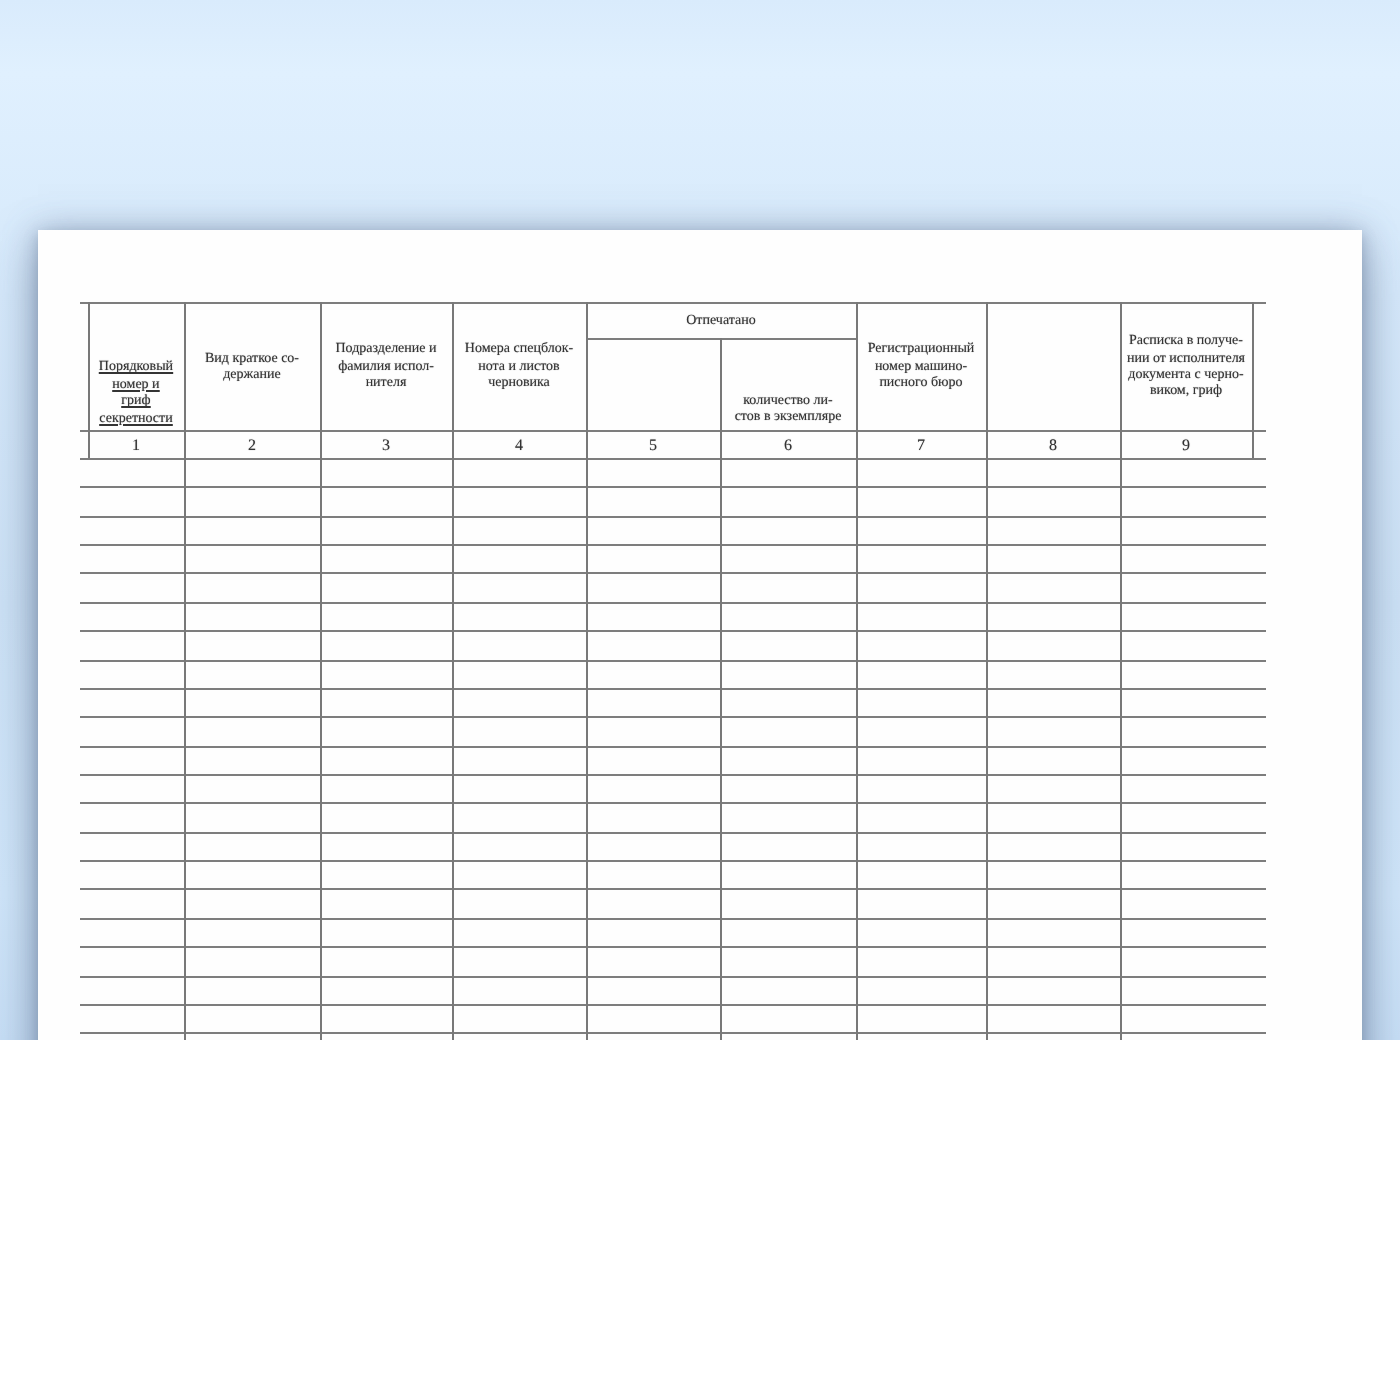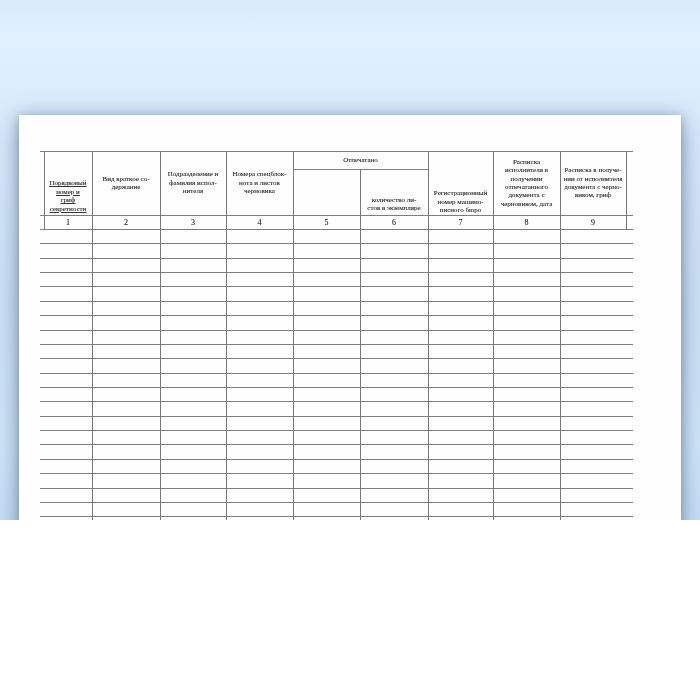--- a/index.html
+++ b/index.html
@@ -83,30 +83,24 @@
 нителя</div>
         <div class="ncell" style="left: 141px; top: 100px; width: 66px; height: 14px;">3</div>
         <div class="hcell" style="left: 207px; top: 36px; width: 67px; height: 64px;">Номера спецблок-
 нота и листов
 черновика</div>
         <div class="ncell" style="left: 207px; top: 100px; width: 67px; height: 14px;">4</div>
         <div class="ncell" style="left: 274px; top: 100px; width: 67px; height: 14px;">5</div>
         <div class="hcell" style="left: 341px; top: 54px; width: 68px; height: 46px; margin-top: 12px;">количество ли-
 стов в экземпляре</div>
         <div class="ncell" style="left: 341px; top: 100px; width: 68px; height: 14px;">6</div>
-        <div class="hcell" style="left: 409px; top: 36px; width: 65px; height: 64px; margin-top: 19px;">Регистрационный
+        <div class="hcell" style="left: 409px; top: 36px; width: 65px; height: 64px;">Регистрационный
 номер машино-
 писного бюро</div>
         <div class="ncell" style="left: 409px; top: 100px; width: 65px; height: 14px;">7</div>
-        <div class="hcell" style="left: 474px; top: 36px; width: 67px; height: 64px;">Расписка
-исполнителя в
-получении
-отпечатанного
-документа с
-черновиком, дата</div>
         <div class="ncell" style="left: 474px; top: 100px; width: 67px; height: 14px;">8</div>
         <div class="hcell" style="left: 541px; top: 36px; width: 66px; height: 64px;">Расписка в получе-
 нии от исполнителя
 документа с черно-
 виком, гриф</div>
         <div class="ncell" style="left: 541px; top: 100px; width: 66px; height: 14px;">9</div>
       </div>
   </div>
 </div>
 

